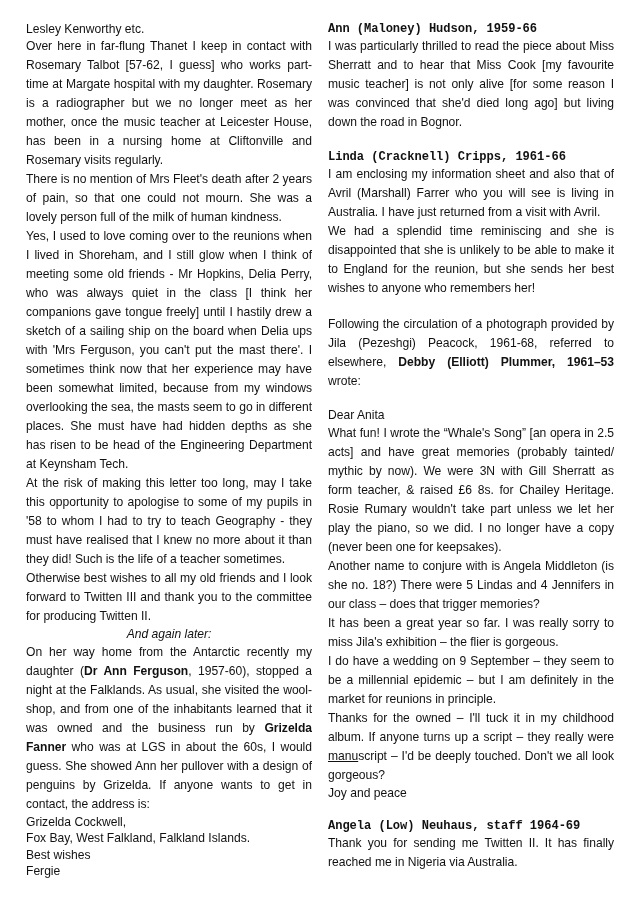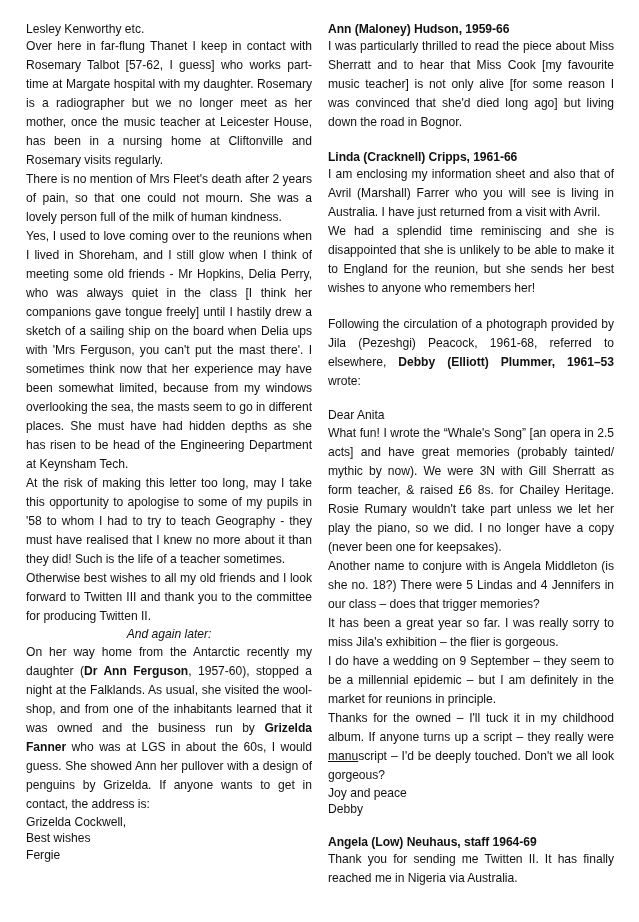--- a/index.html
+++ b/index.html
@@ -58,20 +58,21 @@
     word-spacing: 0px;
     hyphens: none;
   }
 
   .heading {
     font-size: 12.1px;
     line-height: 16.45px;
     font-weight: bold;
     text-align: left;
     letter-spacing: -0.05px;
+    font-family: Liberation Mono, monospace;
   }
 
   .italic-line {
     font-size: 12.1px;
     line-height: 16.45px;
     font-style: italic;
     text-align: center;
   }
 
   .plain-line {
@@ -98,20 +99,21 @@
     <div class="col" id="left-col">
         <div class="plain-line">Lesley Kenworthy etc.</div>
         <p class="para">Over here in far-flung Thanet I keep in contact with Rosemary Talbot [57-62, I guess] who works part-time at Margate hospital with my daughter. Rosemary is a radiographer but we no longer meet as her mother, once the music teacher at Leicester House, has been in a nursing home at Cliftonville and Rosemary visits regularly.</p>
         <p class="para">There is no mention of Mrs Fleet's death after 2 years of pain, so that one could not mourn. She was a lovely person full of the milk of human kindness.</p>
         <p class="para">Yes, I used to love coming over to the reunions when I lived in Shoreham, and I still glow when I think of meeting some old friends - Mr Hopkins, Delia Perry, who was always quiet in the class [I think her companions gave tongue freely] until I hastily drew a sketch of a sailing ship on the board when Delia ups with 'Mrs Ferguson, you can't put the mast there'. I sometimes think now that her experience may have been somewhat limited, because from my windows overlooking the sea, the masts seem to go in different places. She must have had hidden depths as she has risen to be head of the Engineering Department at Keynsham Tech.</p>
         <p class="para">At the risk of making this letter too long, may I take this opportunity to apologise to some of my pupils in '58 to whom I had to try to teach Geography - they must have realised that I knew no more about it than they did! Such is the life of a teacher sometimes.</p>
         <p class="para">Otherwise best wishes to all my old friends and I look forward to Twitten III and thank you to the committee for producing Twitten II.</p>
         <div class="italic-line">And again later:</div>
         <p class="para"><span>On her way home from the Antarctic recently my daughter (</span><b>Dr Ann Ferguson</b><span>, 1957-60), stopped a night at the Falklands. As usual, she visited the wool-shop, and from one of the inhabitants learned that it was owned and the business run by </span><b>Grizelda Fanner</b><span> who was at LGS in about the 60s, I would guess. She showed Ann her pullover with a design of penguins by Grizelda. If anyone wants to get in contact, the address is:</span></p>
         <div class="plain-line">Grizelda Cockwell,</div>
+        <div class="plain-line">Fox Bay, West Falkland, Falkland Islands.</div>
         <div class="plain-line">Best wishes</div>
         <div class="plain-line">Fergie</div>
       </div>
 
     <div class="col" id="right-col">
         <div class="heading">Ann (Maloney) Hudson, 1959-66</div>
         <p class="para">I was particularly thrilled to read the piece about Miss Sherratt and to hear that Miss Cook [my favourite music teacher] is not only alive [for some reason I was convinced that she'd died long ago] but living down the road in Bognor.</p>
         <div class="gap">&nbsp;</div>
         <div class="heading">Linda (Cracknell) Cripps, 1961-66</div>
         <p class="para">I am enclosing my information sheet and also that of Avril (Marshall) Farrer who you will see is living in Australia. I have just returned from a visit with Avril.</p>
@@ -119,20 +121,19 @@
         <div class="gap">&nbsp;</div>
         <p class="para"><span>Following the circulation of a photograph provided by Jila (Pezeshgi) Peacock, 1961-68, referred to elsewhere, </span><b>Debby (Elliott) Plummer, 1961–53</b><span> wrote:</span></p>
         <div class="gap">&nbsp;</div>
         <div class="plain-line">Dear Anita</div>
         <p class="para">What fun! I wrote the “Whale's Song” [an opera in 2.5 acts] and have great memories (probably tainted/ mythic by now). We were 3N with Gill Sherratt as form teacher, &amp; raised £6 8s. for Chailey Heritage. Rosie Rumary wouldn't take part unless we let her play the piano, so we did. I no longer have a copy (never been one for keepsakes).</p>
         <p class="para">Another name to conjure with is Angela Middleton (is she no. 18?) There were 5 Lindas and 4 Jennifers in our class – does that trigger memories?</p>
         <p class="para">It has been a great year so far. I was really sorry to miss Jila's exhibition – the flier is gorgeous.</p>
         <p class="para">I do have a wedding on 9 September – they seem to be a millennial epidemic – but I am definitely in the market for reunions in principle.</p>
         <p class="para"><span>Thanks for the owned – I'll tuck it in my childhood album. If anyone turns up a script – they really were </span><u>manu</u><span>script – I'd be deeply touched. Don't we all look gorgeous?</span></p>
         <div class="plain-line">Joy and peace</div>
-        <div class="plain-line">Debby</div>
         <div class="gap">&nbsp;</div>
         <div class="heading">Angela (Low) Neuhaus, staff 1964-69</div>
         <p class="para">Thank you for sending me Twitten II. It has finally reached me in Nigeria via Australia.</p>
       </div>
 
   </div>
 </div>
 
 </body></html>

